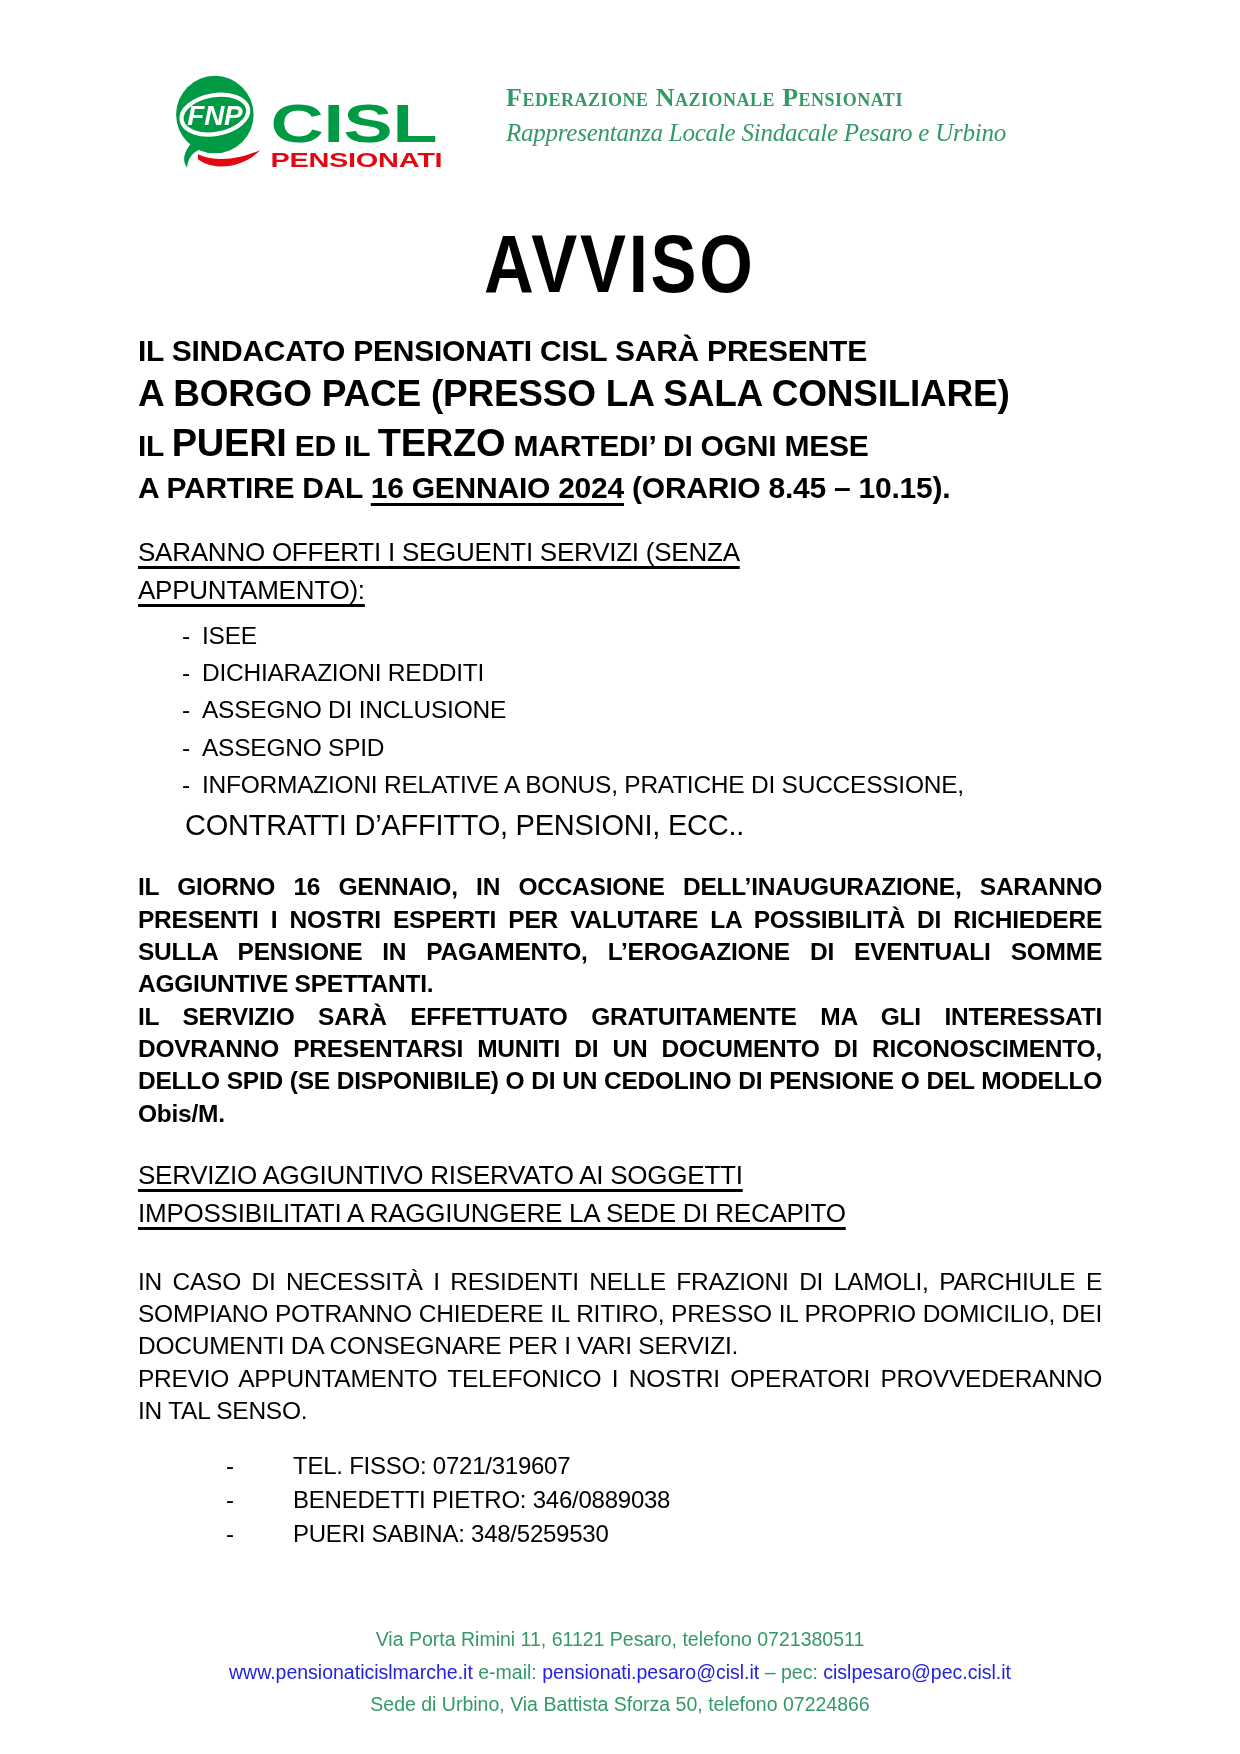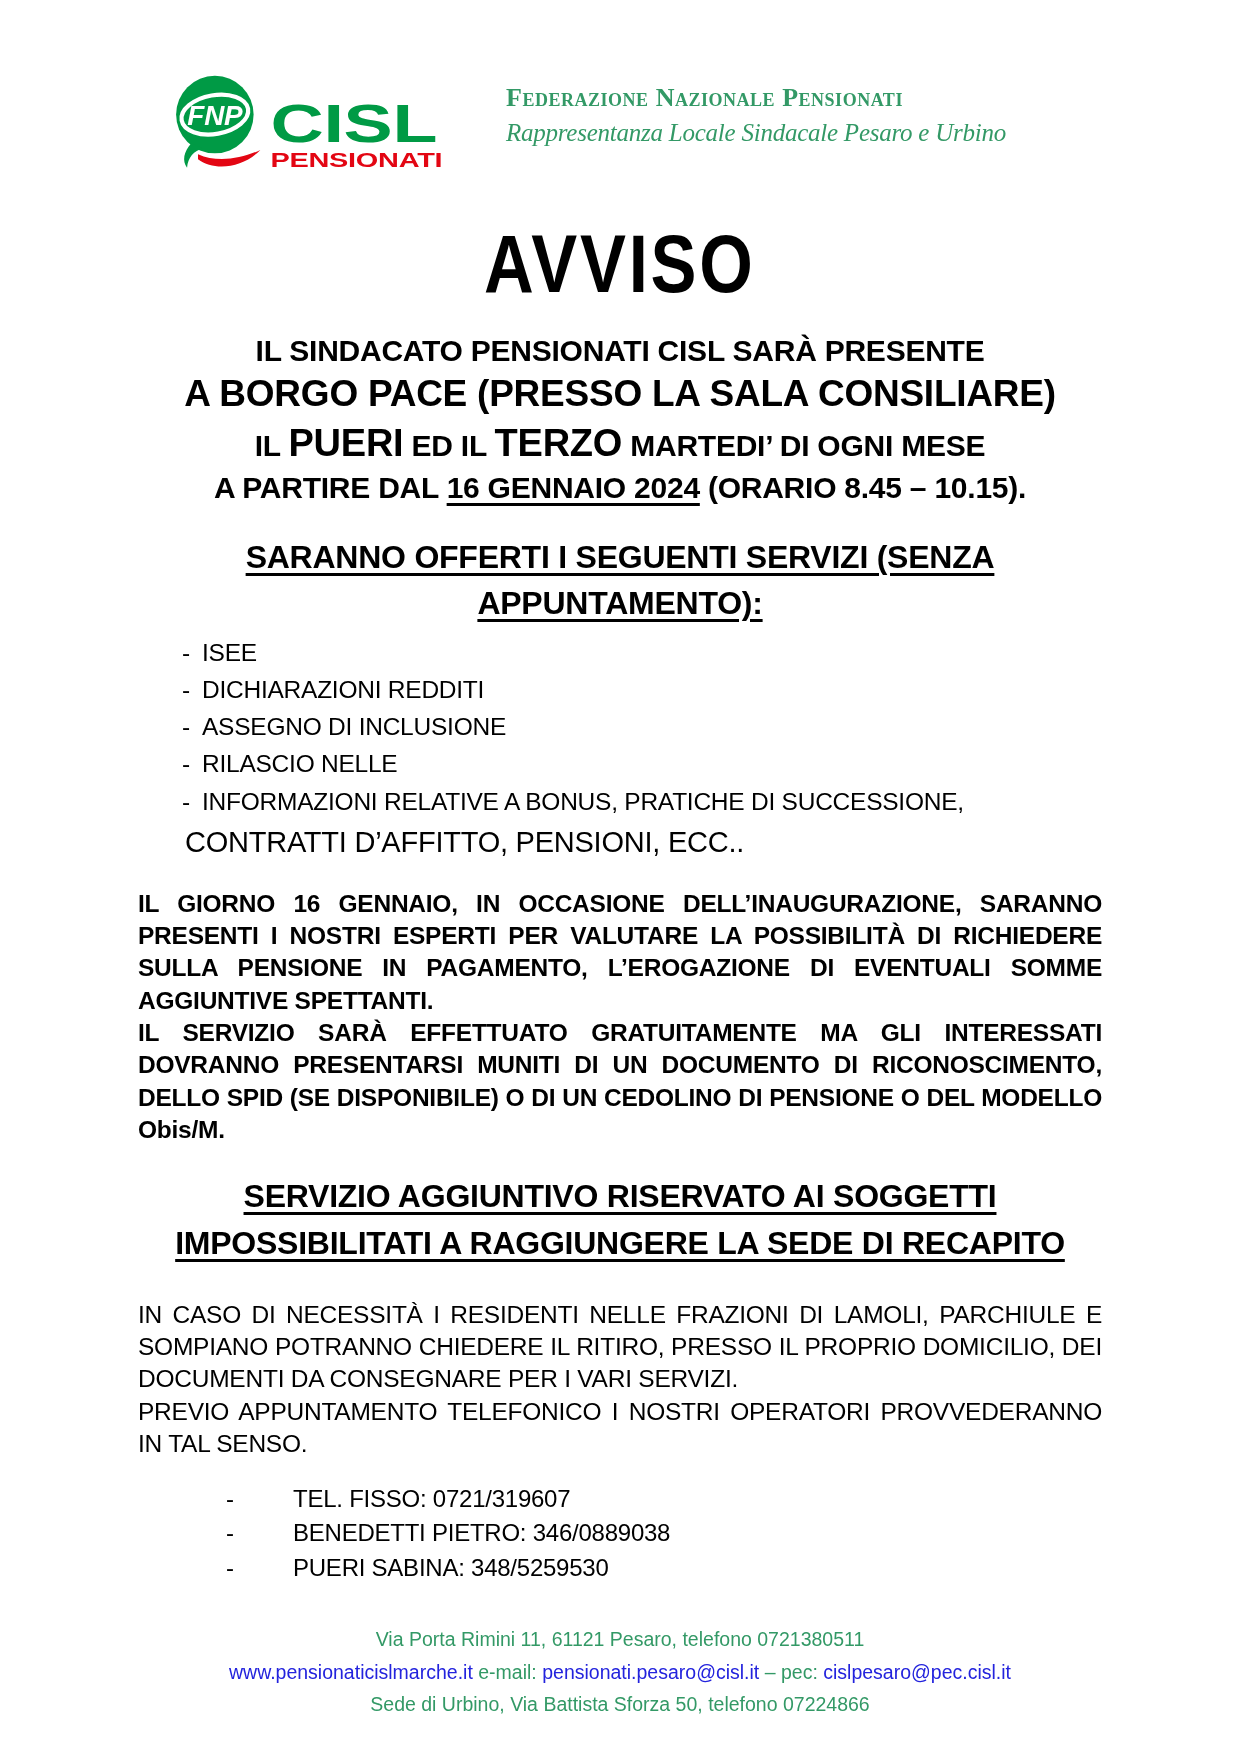--- a/index.html
+++ b/index.html
@@ -21,29 +21,29 @@
   .header-row{display:flex;align-items:flex-start;margin-left:28px;}
   .logo-svg{width:278px;height:104px;display:block;}
   .org{margin-left:62px;padding-top:10px;font-family:"Liberation Serif",serif;color:var(--text-green,#339966);}
   .org-line1{font-variant:small-caps;font-weight:bold;font-size:26px;letter-spacing:.02em;line-height:1.3;}
   .org-line2{font-style:italic;font-size:25px;line-height:1.45;}
   
   .title{margin:48px 0 20px 0;text-align:center;font-size:82px;line-height:1;}
   .title .condense{display:inline-block;transform:scaleX(.84);transform-origin:50% 50%;
     font-weight:800;letter-spacing:.04em;}
   
-  .intro{text-align:center;font-weight:bold;margin-top:6px;}
+  .intro{font-weight:bold;margin-top:6px;}
   .i1{font-size:30px;line-height:1.3;}
   .i2{font-size:37px;line-height:1.3;}
   .i3{font-size:30px;line-height:1.32;}
   .i3 .big{font-size:38px;}
   .i4{font-size:30px;line-height:1.3;}
   .u-date{text-decoration:underline;text-decoration-thickness:2.5px;text-underline-offset:5px;}
   
-  .section-heading{margin-top:28px;font-weight:bold;font-size:32px;line-height:1.38;text-align:center;}
+  .section-heading{margin-top:28px;font-weight:normal;font-size:26px;line-height:1.38;}
   .section-heading .hl{text-decoration:underline;text-decoration-thickness:2.5px;text-underline-offset:5px;display:inline;}
   .section-heading div{margin-bottom:2px;}
   
   .bullets{list-style:none;margin-top:6px;font-size:24.5px;line-height:1.52;}
   .bullets li{padding-left:64px;position:relative;}
   .bullets .dash{position:absolute;left:44px;top:0;}
   .bullet-cont{font-size:29px;line-height:1.52;padding-left:47px;}
   
   .bold-block{margin-top:24px;}
   .bold-block p{font-weight:bold;font-size:24.5px;line-height:1.32;text-align:justify;}
@@ -92,21 +92,21 @@
 
   <section class="section-heading">
     <div><span class="hl">SARANNO OFFERTI I SEGUENTI SERVIZI (SENZA</span></div>
     <div><span class="hl">APPUNTAMENTO):</span></div>
   </section>
 
   <ul class="bullets">
     <li><span class="dash">-</span><span>ISEE</span></li>
     <li><span class="dash">-</span><span>DICHIARAZIONI REDDITI</span></li>
     <li><span class="dash">-</span><span>ASSEGNO DI INCLUSIONE</span></li>
-    <li><span class="dash">-</span><span>RILASCIO NELLE</span></li>
+    <li><span class="dash">-</span><span>ASSEGNO SPID</span></li>
     <li><span class="dash">-</span><span>INFORMAZIONI RELATIVE A BONUS, PRATICHE DI SUCCESSIONE,</span></li>
   </ul>
   <div class="bullet-cont">CONTRATTI D’AFFITTO, PENSIONI, ECC..</div>
 
   <section class="bold-block">
     <p>IL GIORNO 16 GENNAIO, IN OCCASIONE DELL’INAUGURAZIONE, SARANNO PRESENTI I NOSTRI ESPERTI PER VALUTARE LA POSSIBILITÀ DI RICHIEDERE SULLA PENSIONE IN PAGAMENTO, L’EROGAZIONE DI EVENTUALI SOMME AGGIUNTIVE SPETTANTI.</p>
     <p>IL SERVIZIO SARÀ EFFETTUATO GRATUITAMENTE MA GLI INTERESSATI DOVRANNO PRESENTARSI MUNITI DI UN DOCUMENTO DI RICONOSCIMENTO, DELLO SPID (SE DISPONIBILE) O DI UN CEDOLINO DI PENSIONE O DEL MODELLO Obis/M.</p>
   </section>
 
   <section class="section-heading">

